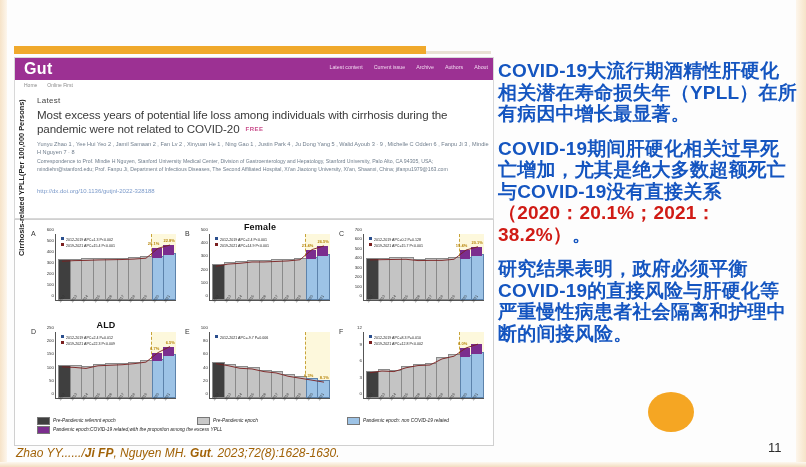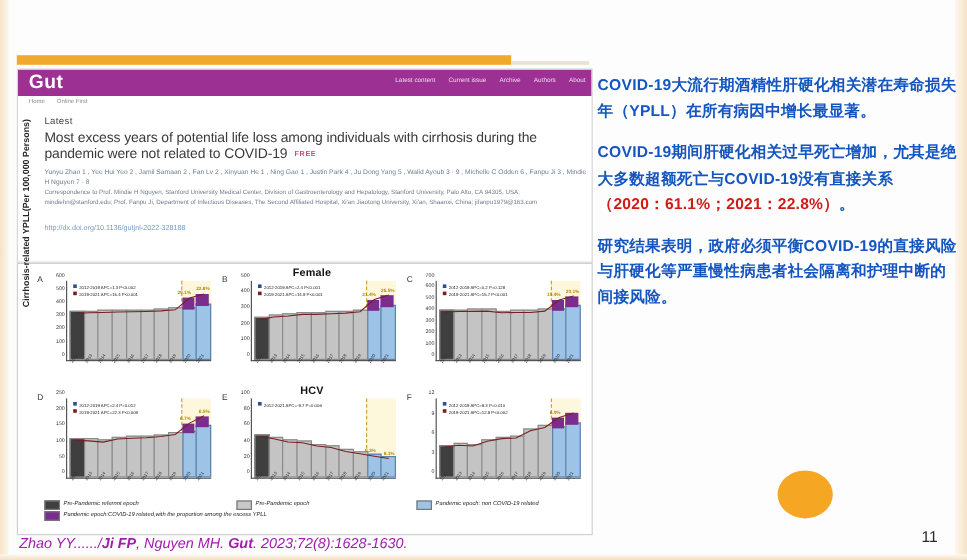--- a/index.html
+++ b/index.html
@@ -148,30 +148,30 @@
     position:absolute;left:22px;top:196px;width:450px;
     font-size:4.8px;color:#222;line-height:9px;font-style:italic;
   }
   .fig-legend .row{display:flex;}
   .fig-legend .item{display:flex;align-items:center;gap:3px;}
   .lsq{display:inline-block;width:11px;height:6px;border:0.5px solid #777;}
 
   
   .citation{
     position:absolute;left:16px;top:446px;width:470px;
-    font-size:12px;color:#a21caf;font-style:italic;white-space:nowrap;
+    font-size:12px;color:#a16207;font-style:italic;white-space:nowrap;
   }
   .citation b{font-weight:bold;}
 
   
   .rcol{
     position:absolute;left:498px;top:60px;width:300px;
   }
   .para{
-    font-size:13px;font-weight:bold;color:#1455c0;
+    font-size:19px;font-weight:bold;color:#1455c0;
     line-height:21.5px;margin-bottom:13px;letter-spacing:0.2px;
   }
   .red{color:#d01b15;}
   .orange-dot{
     position:absolute;left:648px;top:392px;width:46px;height:40px;
     border-radius:50%;background:#f5a623;
   }
   .pageno{
     position:absolute;left:768px;top:440px;
     font-size:13px;color:#2b2b2b;
@@ -199,21 +199,21 @@
       <span>Archive</span>
       <span>Authors</span>
       <span>About</span>
     </div>
     <div class="j-crumbs">
       <span>Home</span>
       <span>Online First</span>
     </div>
     <div class="j-type">Latest</div>
     <div class="j-title">
-      <span>Most excess years of potential life loss among individuals with cirrhosis during the pandemic were not related to COVID-19</span><span class="j-free">FREE</span>
+      <span>Most excess years of potential life loss among individuals with cirrhosis during the pandemic were not related to COVID-20</span><span class="j-free">FREE</span>
     </div>
     <div class="j-authors">Yunyu Zhao 1 , Yee Hui Yeo 2 , Jamil Samaan 2 , Fan Lv 2 , Xinyuan He 1 , Ning Gao 1 , Justin Park 4 , Ju Dong Yang 5 , Walid Ayoub 3 · 9 , Michelle C Odden 6 , Fanpu Ji 3 , Mindie H Nguyen 7 · 8</div>
     <div class="j-corr">Correspondence to Prof. Mindie H Nguyen, Stanford University Medical Center, Division of Gastroenterology and Hepatology, Stanford University, Palo Alto, CA 94305, USA; mindiehn@stanford.edu; Prof. Fanpu Ji, Department of Infectious Diseases, The Second Affiliated Hospital, Xi'an Jiaotong University, Xi'an, Shaanxi, China; jifanpu1979@163.com</div>
     <div class="j-doi">http://dx.doi.org/10.1136/gutjnl-2022-328188</div>
   </div>
 
   <div class="figure">
     <div class="ylab">Cirrhosis-related YPLL(Per 100,000 Persons)</div>
     <div class="panels" id="panels">
         <div class="panel" style="left: 0px; top: 0px;">
@@ -409,20 +409,21 @@
             </svg>
             <div class="pct" style="right: 14%; bottom: 78.7143%;">19.4%</div>
             <div class="pct" style="right: 1%; bottom: 83.7143%;">20.1%</div>
           </div>
           <div class="plegend">
             <div><span class="sq" style="background: rgb(43, 79, 142);"></span><span>2012-2019 APC=0.2  P=0.128</span></div>
             <div><span class="sq" style="background: rgb(122, 31, 31);"></span><span>2019-2021 APC=15.7  P&lt;0.001</span></div>
           </div>
         </div>
         <div class="panel" style="left: 0px; top: 98px;">
+          <div class="p-title">ALD</div>
           <div class="p-letter">D</div>
           <div class="plot">
             <div class="hl" style="width: 20%;"></div>
             <span class="yt" style="bottom: 0%;">0</span>
             <span class="yt" style="bottom: 20%;">50</span>
             <span class="yt" style="bottom: 40%;">100</span>
             <span class="yt" style="bottom: 60%;">150</span>
             <span class="yt" style="bottom: 80%;">200</span>
             <span class="yt" style="bottom: 100%;">250</span>
             <div class="bars">
@@ -474,21 +475,20 @@
             </svg>
             <div class="pct" style="right: 14%; bottom: 71.8%;">6.7%</div>
             <div class="pct" style="right: 1%; bottom: 81%;">6.5%</div>
           </div>
           <div class="plegend">
             <div><span class="sq" style="background: rgb(43, 79, 142);"></span><span>2012-2019 APC=2.4  P=0.012</span></div>
             <div><span class="sq" style="background: rgb(122, 31, 31);"></span><span>2019-2021 APC=22.3  P&lt;0.009</span></div>
           </div>
         </div>
         <div class="panel" style="left: 154px; top: 98px;">
-          <div class="p-title">HCV</div>
           <div class="p-letter">E</div>
           <div class="plot">
             <div class="hl" style="width: 20%;"></div>
             <span class="yt" style="bottom: 0%;">0</span>
             <span class="yt" style="bottom: 20%;">20</span>
             <span class="yt" style="bottom: 40%;">40</span>
             <span class="yt" style="bottom: 60%;">60</span>
             <span class="yt" style="bottom: 80%;">80</span>
             <span class="yt" style="bottom: 100%;">100</span>
             <div class="bars">
@@ -631,21 +631,21 @@
     </div>
   </div>
 
   <div class="citation">
     <span>Zhao YY....../</span><b>Ji FP</b><span>, Nguyen MH. </span><b>Gut</b><span>. 2023;72(8):1628-1630.</span>
   </div>
 
   <div class="rcol">
     <div class="para">COVID-19大流行期酒精性肝硬化相关潜在寿命损失年（YPLL）在所有病因中增长最显著。</div>
     <div class="para">
-      <span>COVID-19期间肝硬化相关过早死亡增加，尤其是绝大多数超额死亡与COVID-19没有直接关系</span><span class="red">（2020：61.1%；2021：22.8%）</span><span>。</span>
+      <span>COVID-19期间肝硬化相关过早死亡增加，尤其是绝大多数超额死亡与COVID-19没有直接关系</span><span class="red">（2020：20.1%；2021：38.2%）</span><span>。</span>
     </div>
     <div class="para">研究结果表明，政府必须平衡COVID-19的直接风险与肝硬化等严重慢性病患者社会隔离和护理中断的间接风险。</div>
   </div>
 
   <div class="orange-dot"></div>
   <div class="pageno">11</div>
 
 </div>
 
 </body></html>

